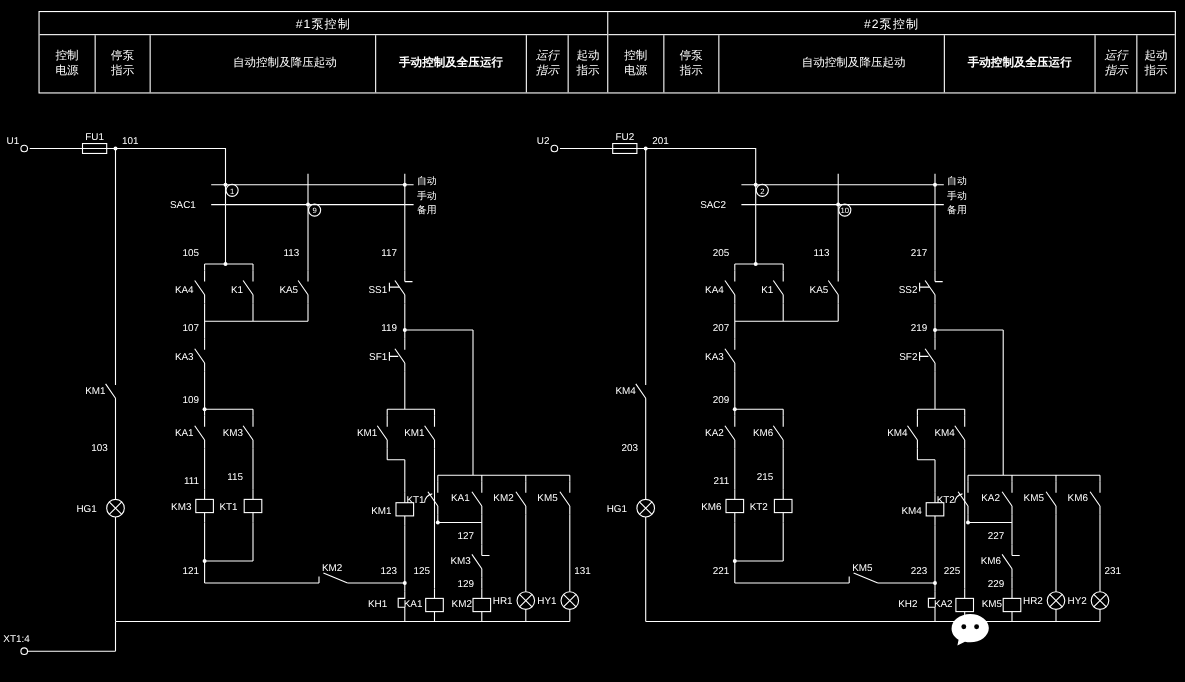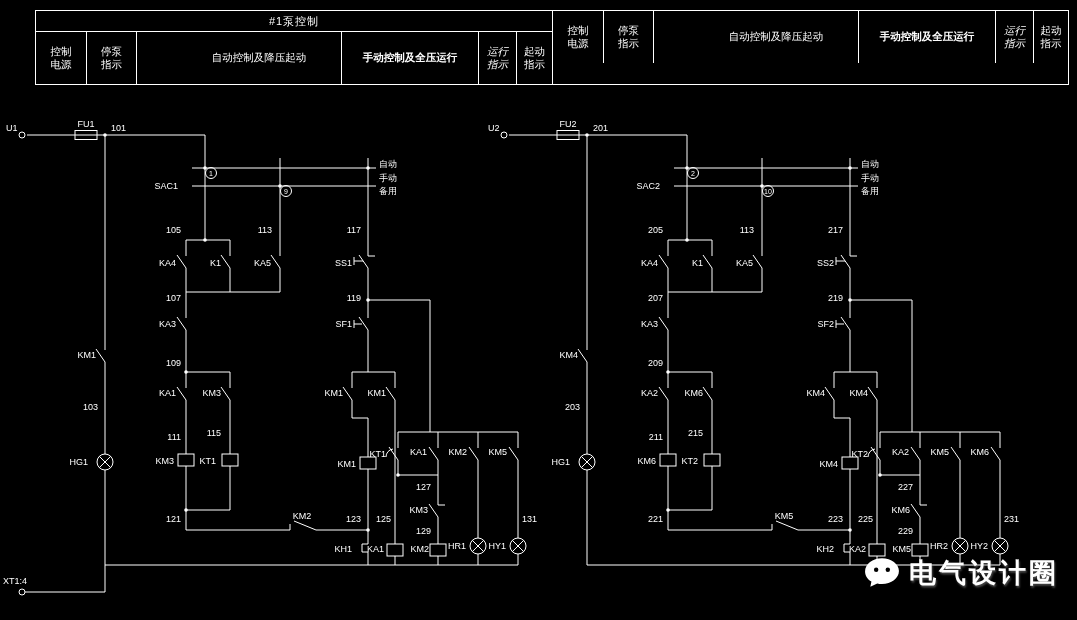--- a/index.html
+++ b/index.html
@@ -65,20 +65,21 @@
 指示</div>
       <div class="cell c2">自动控制及降压起动</div>
       <div class="cell c3">手动控制及全压运行</div>
       <div class="cell c4">运行
 指示</div>
       <div class="cell c5">起动
 指示</div>
     </div>
   </div>
   <div class="panel">
+    <div class="panel-title">#2泵控制</div>
     <div class="cells">
       <div class="cell c0">控制
 电源</div>
       <div class="cell c1">停泵
 指示</div>
       <div class="cell c2">自动控制及降压起动</div>
       <div class="cell c3">手动控制及全压运行</div>
       <div class="cell c4">运行
 指示</div>
       <div class="cell c5">起动
@@ -397,14 +398,13 @@
     <text x="506" y="549" text-anchor="end">HY2</text>
   </g>
   </svg>
 
 <div class="watermark">
   <svg width="36" height="32" viewBox="0 0 34 30">
     <path d="M17,1 C8.2,1 1,6.5 1,13.5 c0,4 2.3,7.4 6,9.6 L6,28 l6.5,-3.2 c1.4,0.3 2.9,0.5 4.5,0.5 c8.8,0 16,-5.5 16,-12.3 C33,6.5 25.8,1 17,1 z" fill="#fff"></path>
     <circle cx="11.5" cy="12" r="2.1" fill="#000"></circle>
     <circle cx="22.5" cy="12" r="2.1" fill="#000"></circle>
   </svg>
-  <span class="wm-text">电气设计圈</span>
 </div>
 
 </body></html>

